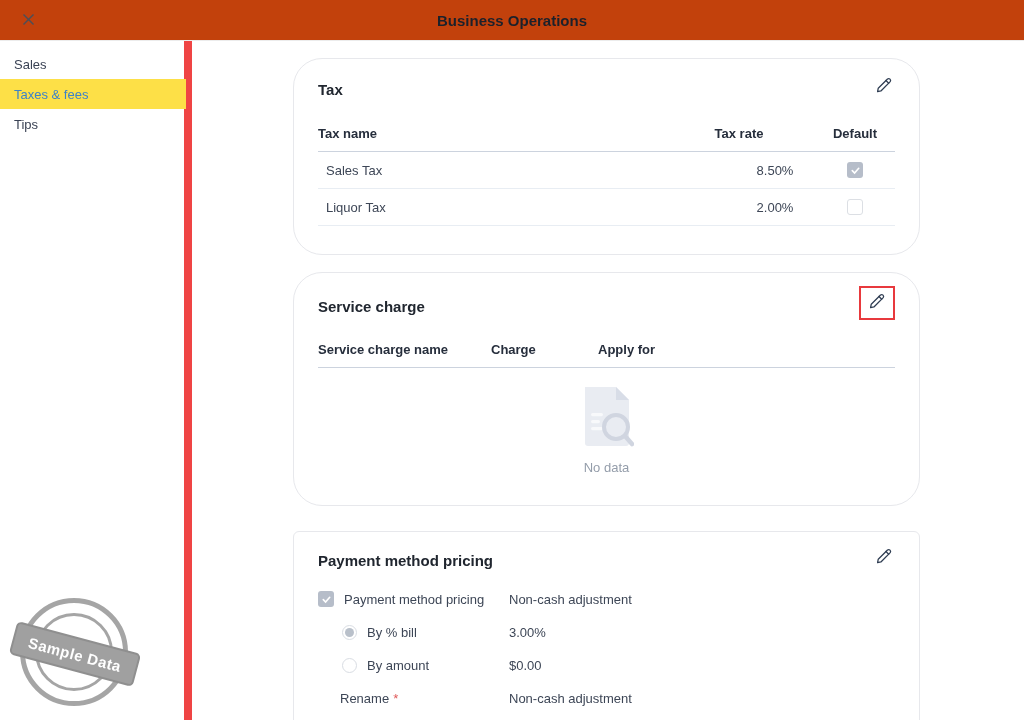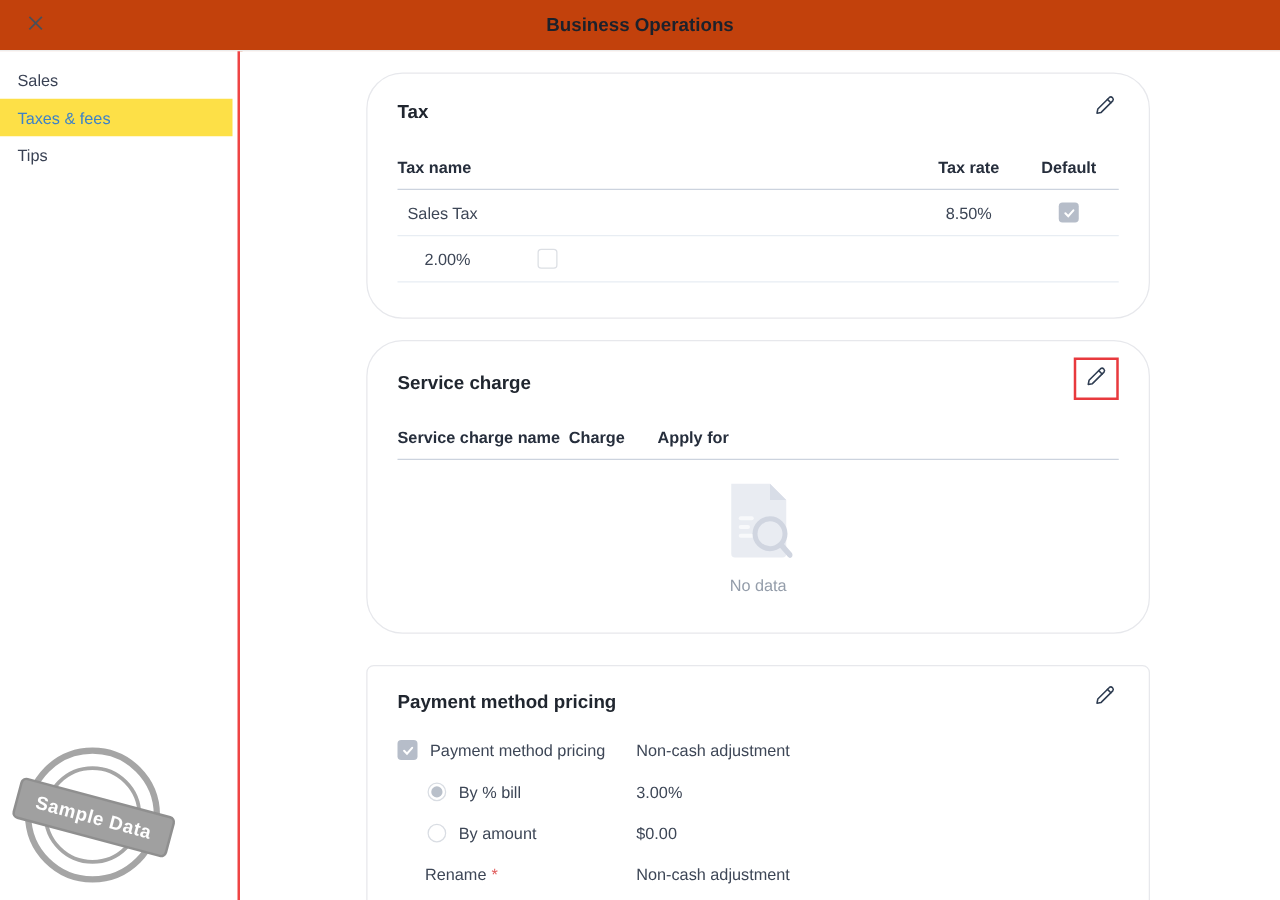--- a/index.html
+++ b/index.html
@@ -10,21 +10,21 @@
   .topbar { position:absolute; top:0; left:0; width:1024px; height:41px;
             background:#c2410c; border-bottom:1px solid #ececec; }
   .close-btn { position:absolute; left:17px; top:10px; width:22px; height:22px;
                display:flex; align-items:center; justify-content:center; cursor:pointer; }
   .topbar-title { position:absolute; left:0; right:0; top:0; height:40px;
                   display:flex; align-items:center; justify-content:center;
                   font-size:15px; font-weight:700; color:#1c212b; }
 
   
   .sidebar { position:absolute; top:41px; left:0; bottom:0; width:192px;
-             background:#fff; border-right:2px solid #ef4444; padding-top:8px; }
+             background:#fff; border-right:8px solid #ef4444; padding-top:8px; }
   .side-item { height:30px; display:flex; align-items:center; padding-left:14px;
                font-size:13px; color:#3a4254; cursor:pointer; width:186px; }
   .side-item.selected { background:#fde047; color:#3d82c8; border-radius:0; }
 
   
   .main { position:absolute; top:41px; left:194px; right:0; bottom:0;
           background:#fff; overflow:hidden; }
   .card { width:627px; margin-left:99px; background:#fff;
           border:1px solid #e7e8ec; border-radius:6px; }
   .card-head { display:flex; align-items:center; justify-content:space-between;
@@ -32,21 +32,21 @@
   .card-title { font-size:15px; font-weight:700; color:#20262f; padding-top:6px; }
   .edit-btn { width:22px; height:22px; display:flex; align-items:center;
               justify-content:center; color:#2f3d52; cursor:pointer; }
   .edit-box { width:36px; height:34px; border:2px solid #e8393d; background:#fff;
               display:flex; align-items:center; justify-content:center; cursor:pointer;
               color:#2f3d52; }
 
   
   .tbl { margin:18px 24px 0 24px; font-size:13px; }
   .tbl-head { display:flex; align-items:center; height:36px; font-weight:700;
-              color:#262e3c; border-bottom:1px solid #ccd3de; }
+              color:#262e3c; border-bottom:1px solid #ccd3de;gap:36px; }
   .tbl-row { display:flex; align-items:center; height:37px; color:#3d4656;
              border-bottom:1px solid #e8edf3; }
   .col-name { flex:1; }
   .tbl-row .col-name { padding-left:8px; }
   .col-rate { width:80px; text-align:center; }
   .col-def  { width:80px; text-align:center; display:flex; justify-content:center; }
   .tbl-head .col-def { display:block; }
   .tax-pad { height:28px; }
 
   .sc-col1 { width:137px; }
@@ -143,20 +143,21 @@
         <div class="col-rate">8.50%</div>
         <div class="col-def">
           <span class="cbx checked">
             <svg width="11" height="11" viewBox="0 0 12 12">
               <path d="M2.5 6.2 5 8.7 9.5 3.6" stroke="#fff" stroke-width="1.8" fill="none" stroke-linecap="round"></path>
             </svg>
           </span>
         </div>
       </div>
       <div class="tbl-row">
+        <div class="col-name">Liquor Tax</div>
         <div class="col-rate">2.00%</div>
         <div class="col-def">
           <span class="cbx unchecked"></span>
         </div>
       </div>
     </div>
     <div class="tax-pad"></div>
   </div>
 
   <div class="card mt17">

